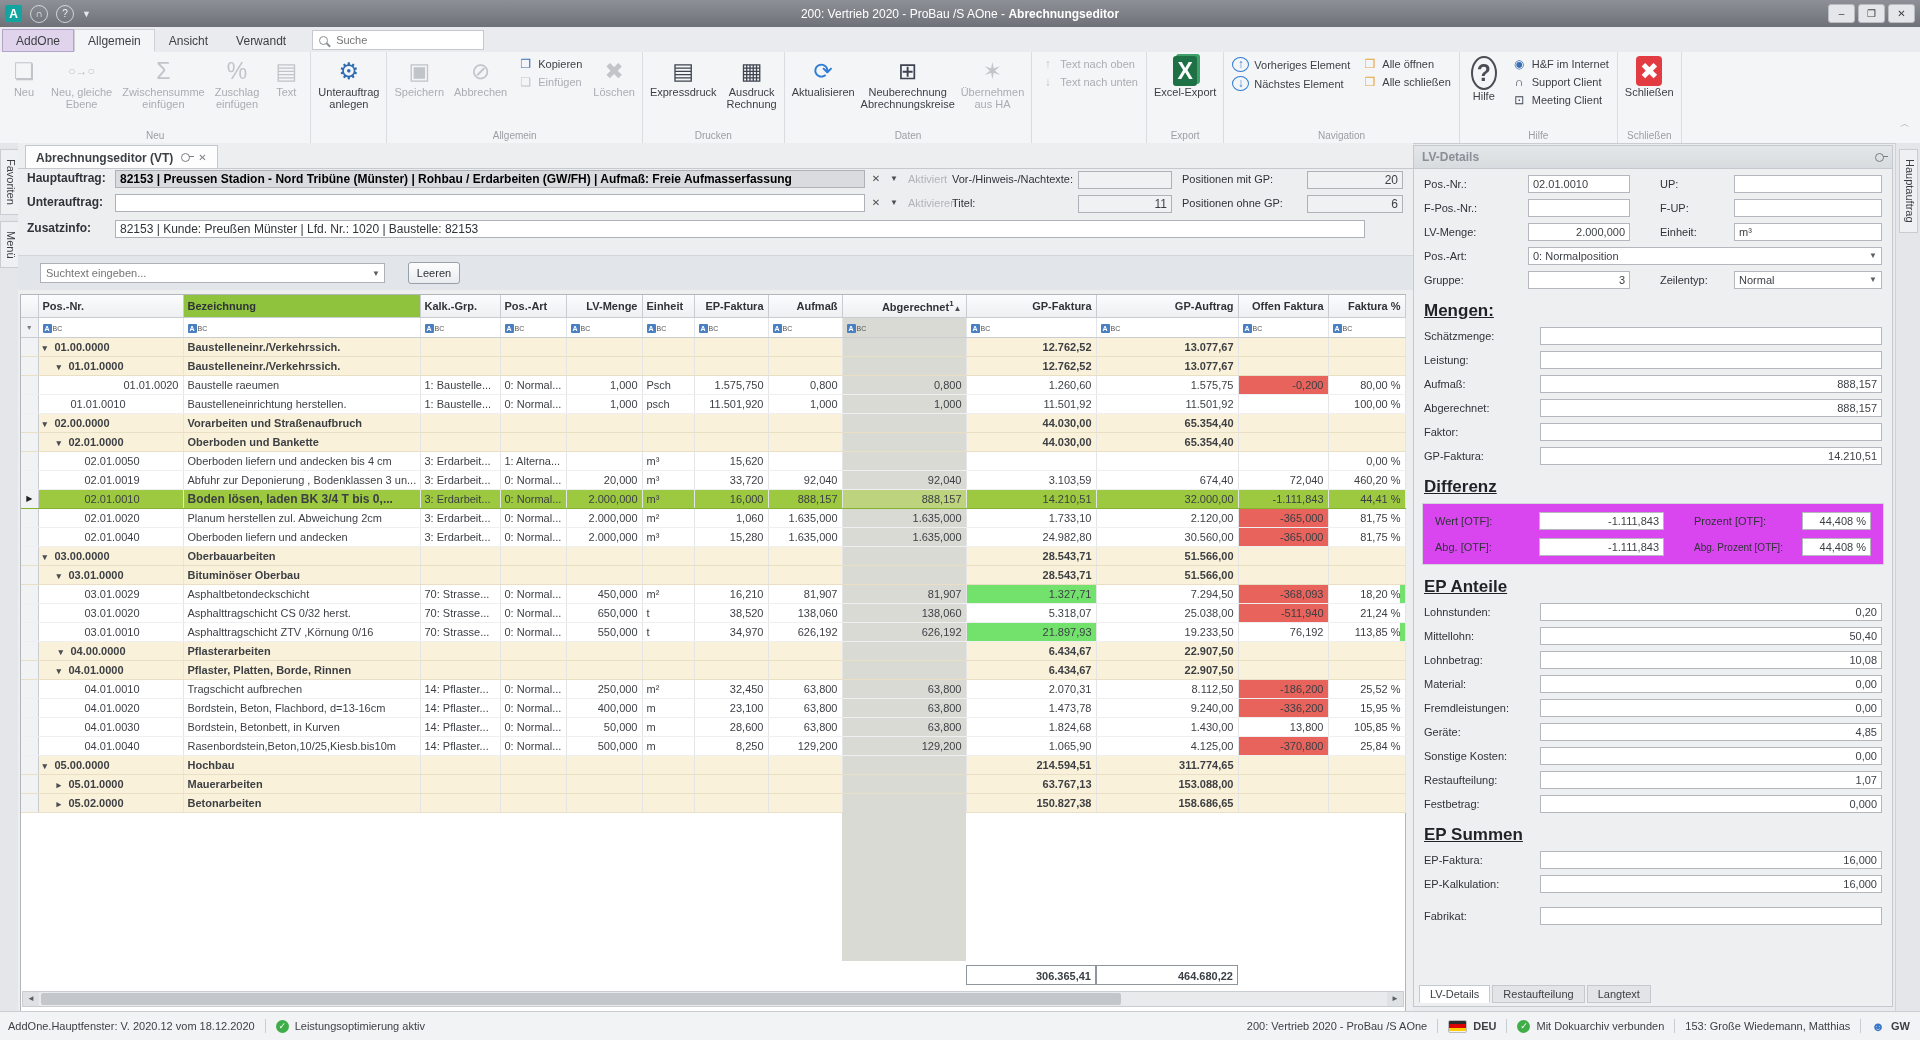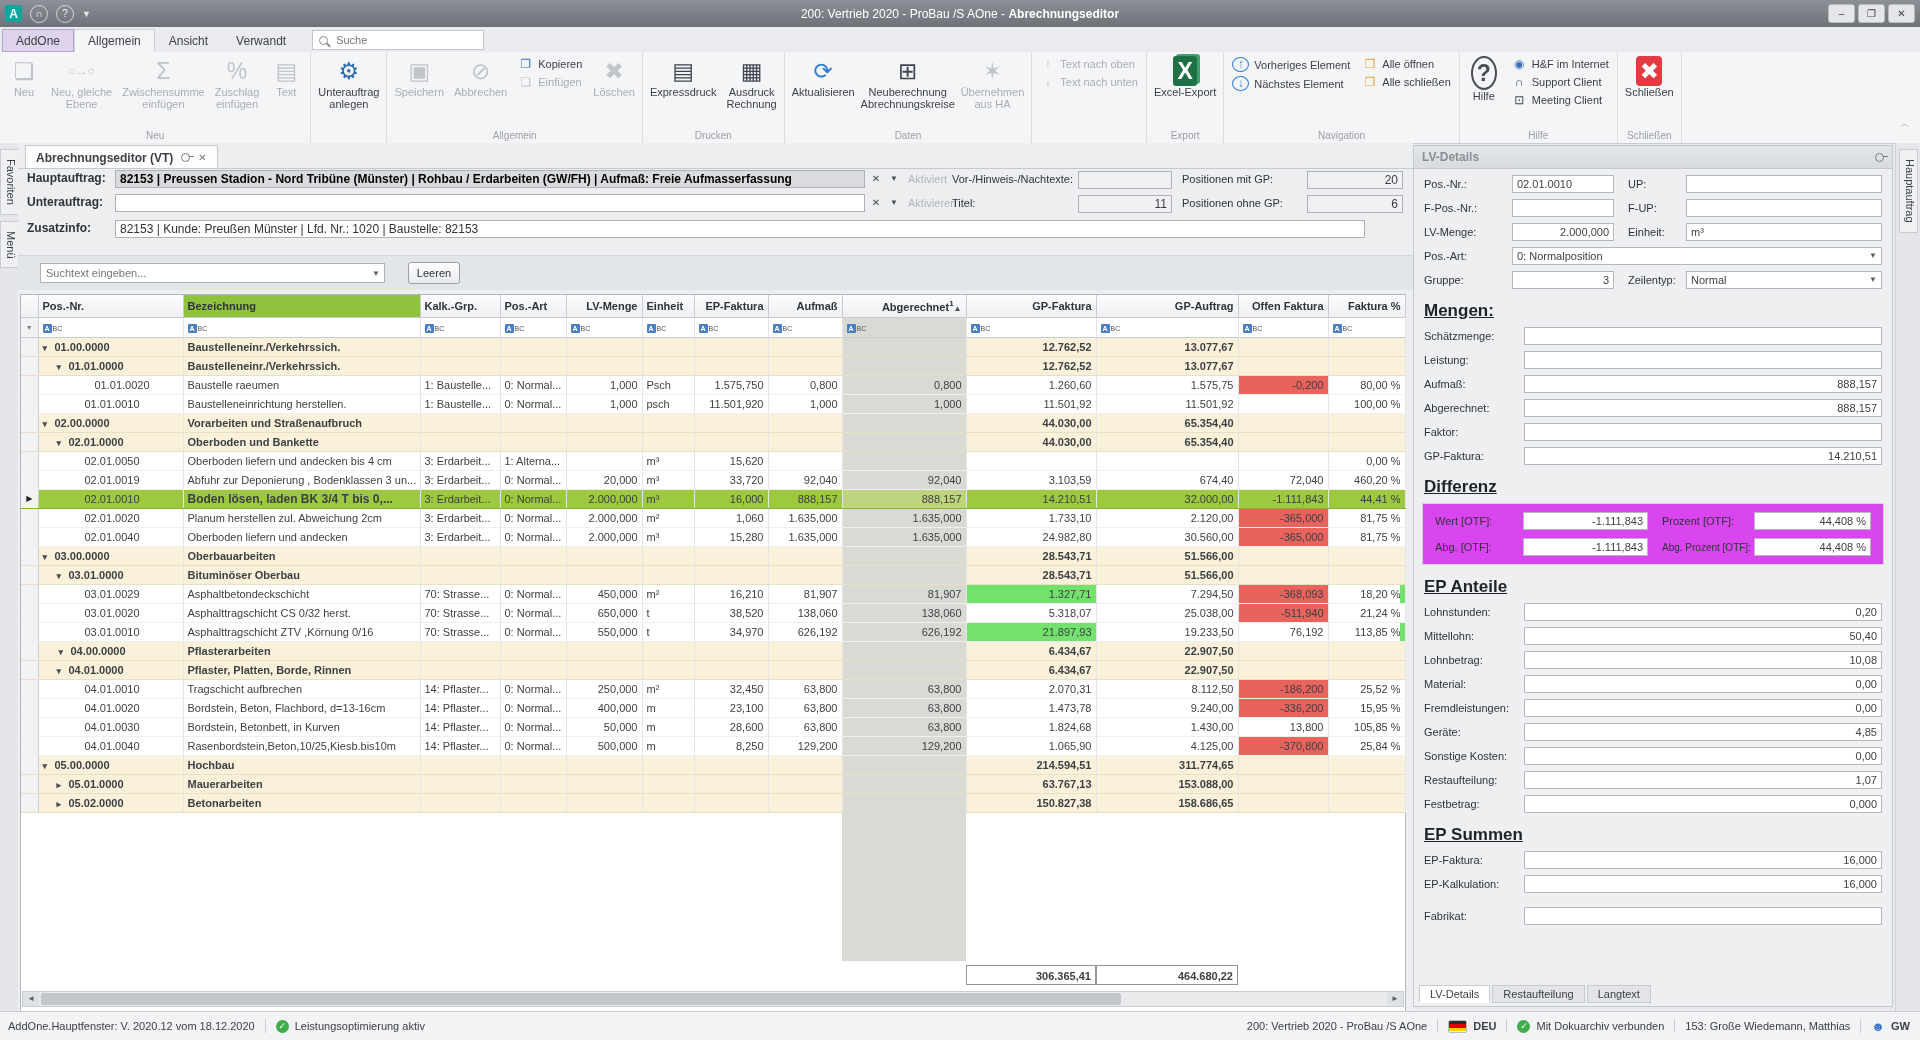--- a/index.html
+++ b/index.html
@@ -91,21 +91,21 @@
   .abc b{display:inline-block;width:9px;height:9px;background:#4a7fc1;color:#fff;font-size:7px;line-height:9px;text-align:center;border-radius:1px;}
   .funnel{font-size:7px;color:#7a7e84;}
   .gray-band{position:absolute;left:821px;width:124px;top:517px;bottom:50px;background:#dadad5;}
   .sum-box{position:absolute;height:20px;border:1px solid #8f959d;background:#fff;font-weight:bold;text-align:right;line-height:20px;padding:0 4px;box-sizing:border-box;bottom:26px;}
   .hscroll{position:absolute;left:1px;right:1px;bottom:4px;height:16px;background:#e8eaec;border:1px solid #c9ccd0;box-sizing:border-box;}
   .hs-btn{position:absolute;top:0;bottom:0;width:16px;background:#dfe2e5;color:#5a5e64;font-size:8px;text-align:center;line-height:14px;border:none;padding:0;}
   .hs-thumb{position:absolute;left:18px;width:1080px;top:1px;bottom:1px;background:#c3c7cc;border-radius:2px;}
   
   .panel{position:absolute;left:1413px;width:480px;top:145px;bottom:33px;background:#edeff1;border:1px solid #c5c8cc;box-sizing:border-box;}
   .panel-title{height:22px;background:linear-gradient(#e4e7ea,#d8dbdf);border-bottom:1px solid #c5c8cc;display:flex;align-items:center;justify-content:space-between;padding:0 8px;color:#8a8e96;font-weight:bold;font-size:12px;}
-  .prow{display:flex;align-items:center;height:18px;margin:6px 10px 0;gap:0;}
+  .prow{display:flex;align-items:center;height:18px;margin:6px 10px 0;gap:16px;}
   .plab{width:88px;flex:none;color:#2f3338;}
   .plab2{width:58px;flex:none;color:#2f3338;margin-left:14px;}
   .plabw{width:100px;flex:none;color:#2f3338;}
   .pfld{height:18px;border:1px solid #b4b8be;background:#fff;line-height:16px;padding:0 4px;box-sizing:border-box;overflow:hidden;white-space:nowrap;}
   .pfld.num{text-align:right;}
   .w100{width:102px;flex:none;} .w125{width:125px;flex:none;}
   .grow{flex:1;}
   .dd{display:flex;align-items:center;justify-content:space-between;}
   .dda{font-size:8px;color:#5a5e64;}
   .psec{margin:12px 10px 0;font-weight:bold;color:#1f2327;text-decoration:underline;font-size:17px;}
@@ -464,37 +464,37 @@
             <td class="num"></td>
             <td class="num"></td>
             <td class="num abg"></td>
             <td class="num">12.762,52</td>
             <td class="num">13.077,67</td>
             <td class="num"></td>
             <td class="num"></td>
           </tr>
           <tr class="l3">
             <td class="ind"></td>
-            <td style="padding-left: 56px;"><span>01.01.0020</span></td>
+            <td style="padding-left: 56px; text-align: right;"><span>01.01.0020</span></td>
             <td class="name">Baustelle raeumen</td>
             <td>1: Baustelle...</td>
             <td>0: Normal...</td>
             <td class="num">1,000</td>
             <td>Psch</td>
             <td class="num">1.575,750</td>
             <td class="num">0,800</td>
             <td class="num abg">0,800</td>
             <td class="num">1.260,60</td>
             <td class="num">1.575,75</td>
             <td class="num rC">-0,200</td>
             <td class="num">80,00 %</td>
           </tr>
           <tr class="l3">
             <td class="ind"></td>
-            <td style="padding-left: 46px; margin-left: 10px;"><span>01.01.0010</span></td>
+            <td style="padding-left: 32px; margin-left: 10px;"><span>01.01.0010</span></td>
             <td class="name">Baustelleneinrichtung herstellen.</td>
             <td>1: Baustelle...</td>
             <td>0: Normal...</td>
             <td class="num">1,000</td>
             <td>psch</td>
             <td class="num">11.501,920</td>
             <td class="num">1,000</td>
             <td class="num abg">1,000</td>
             <td class="num">11.501,92</td>
             <td class="num">11.501,92</td>

